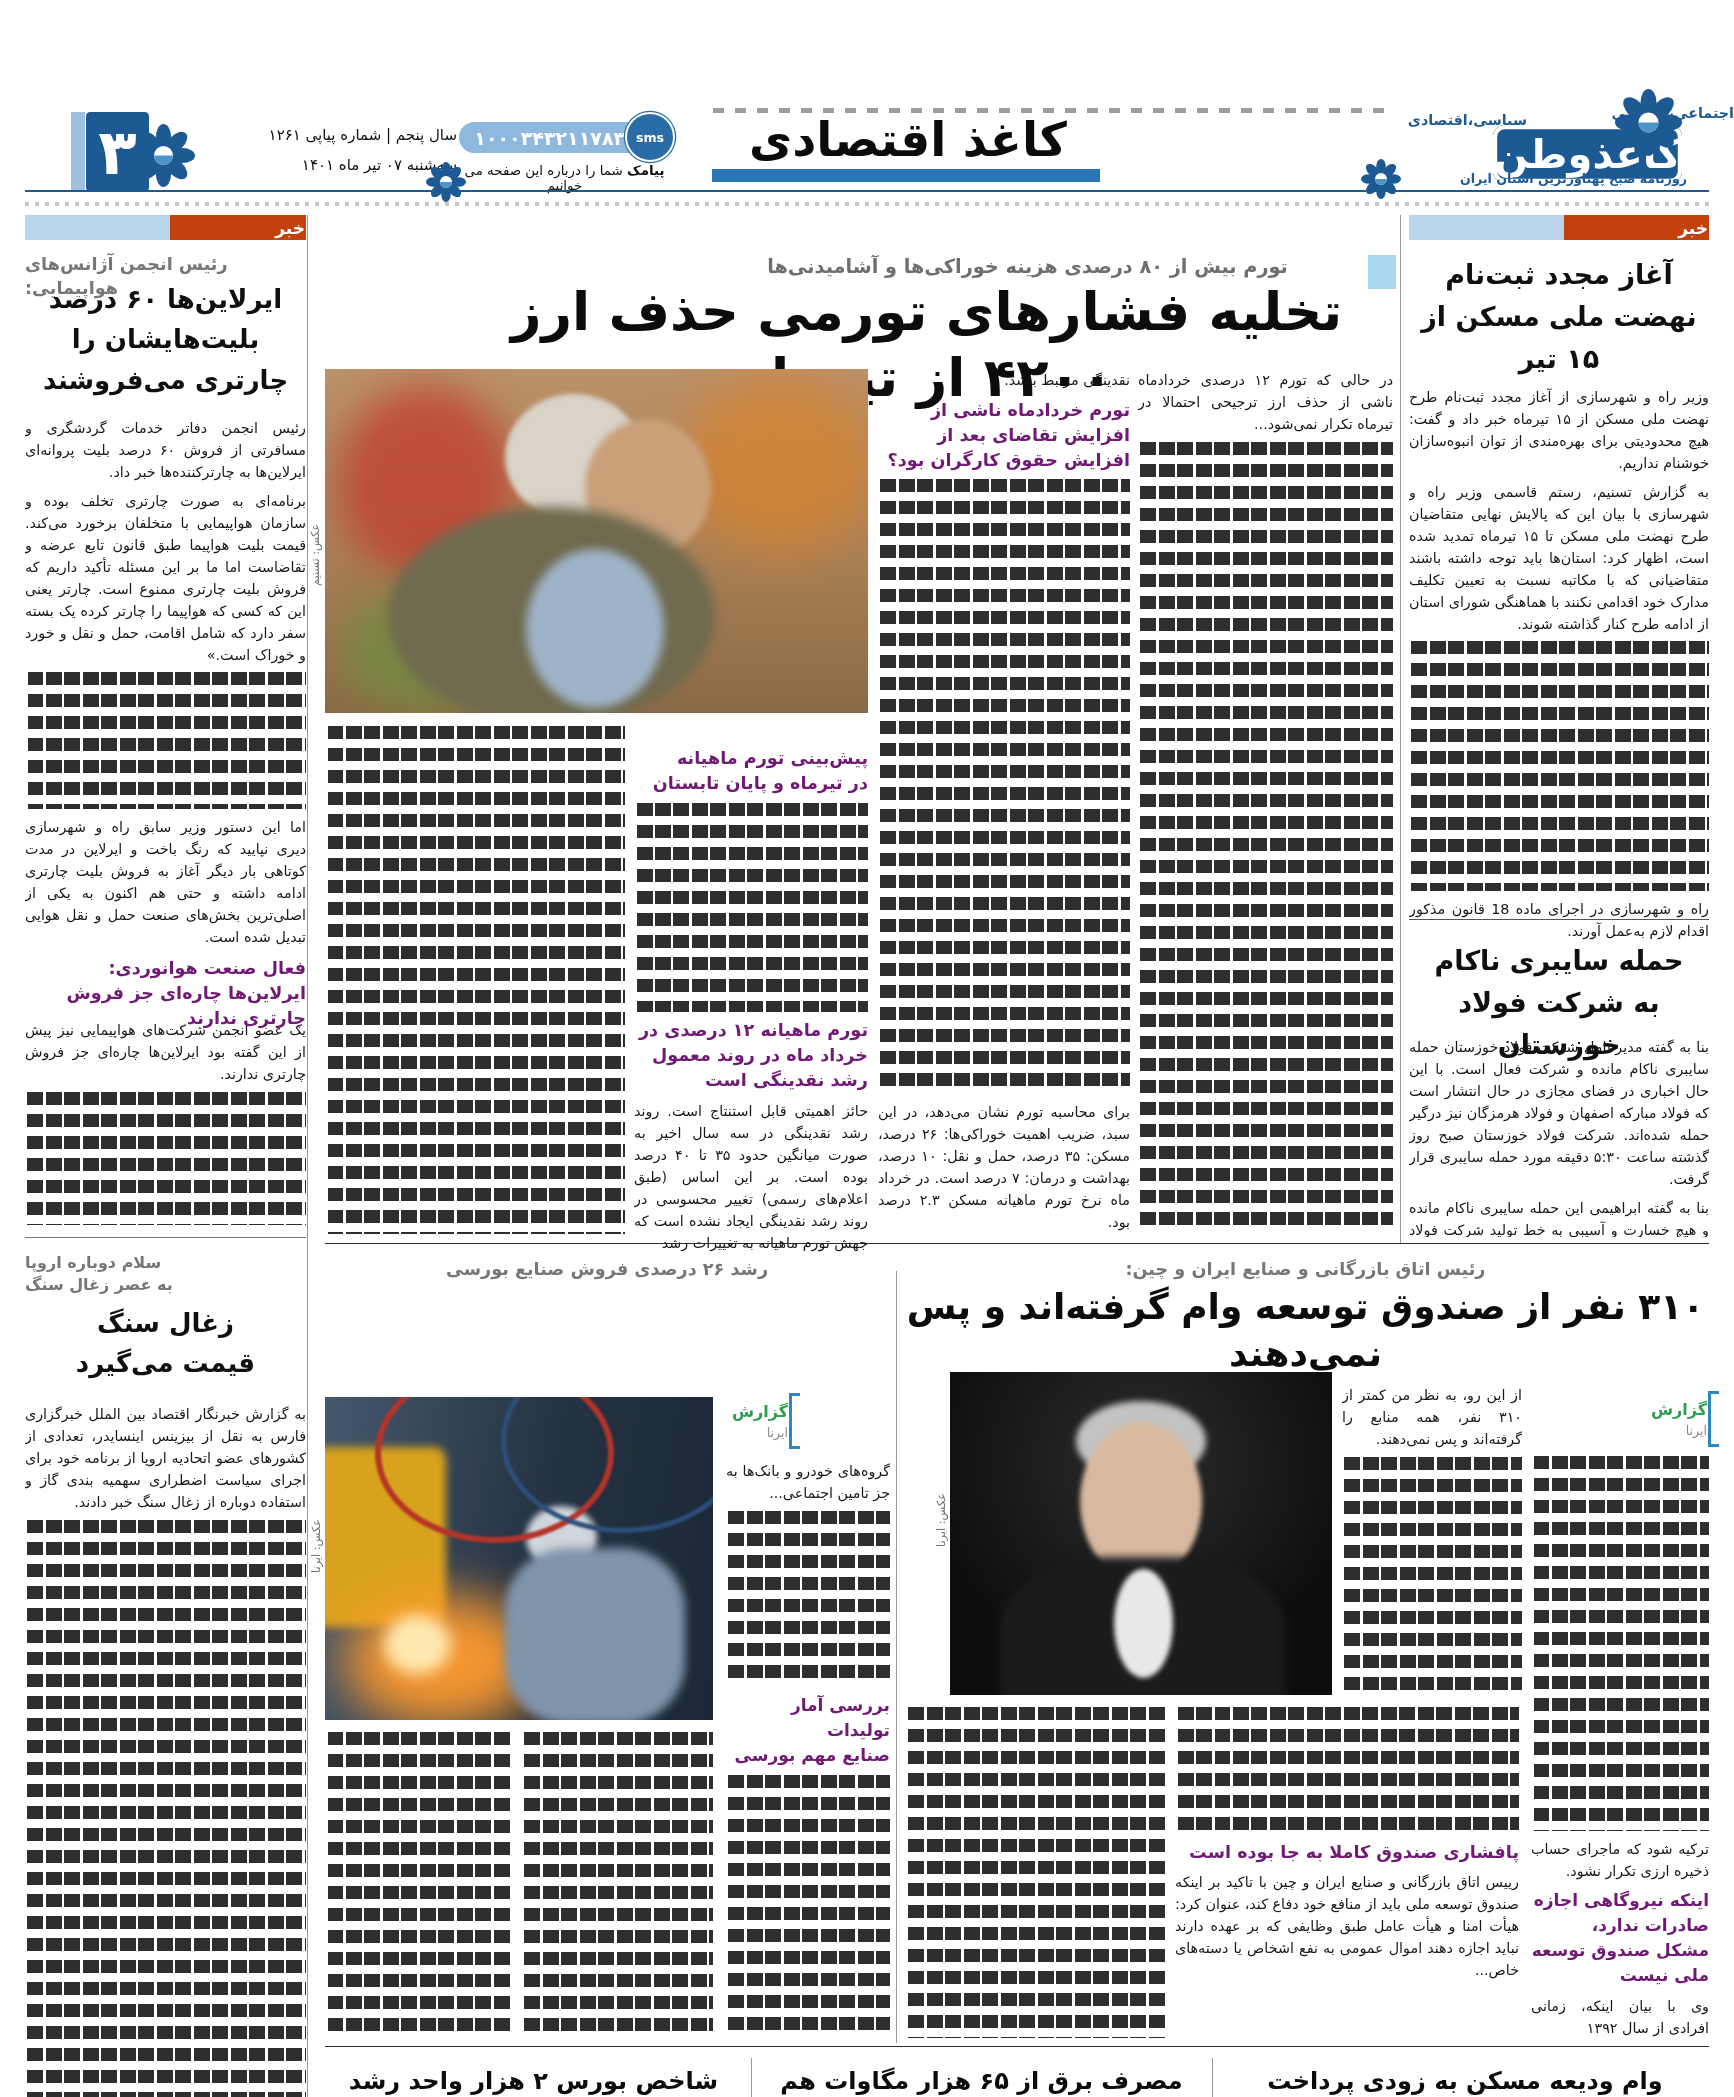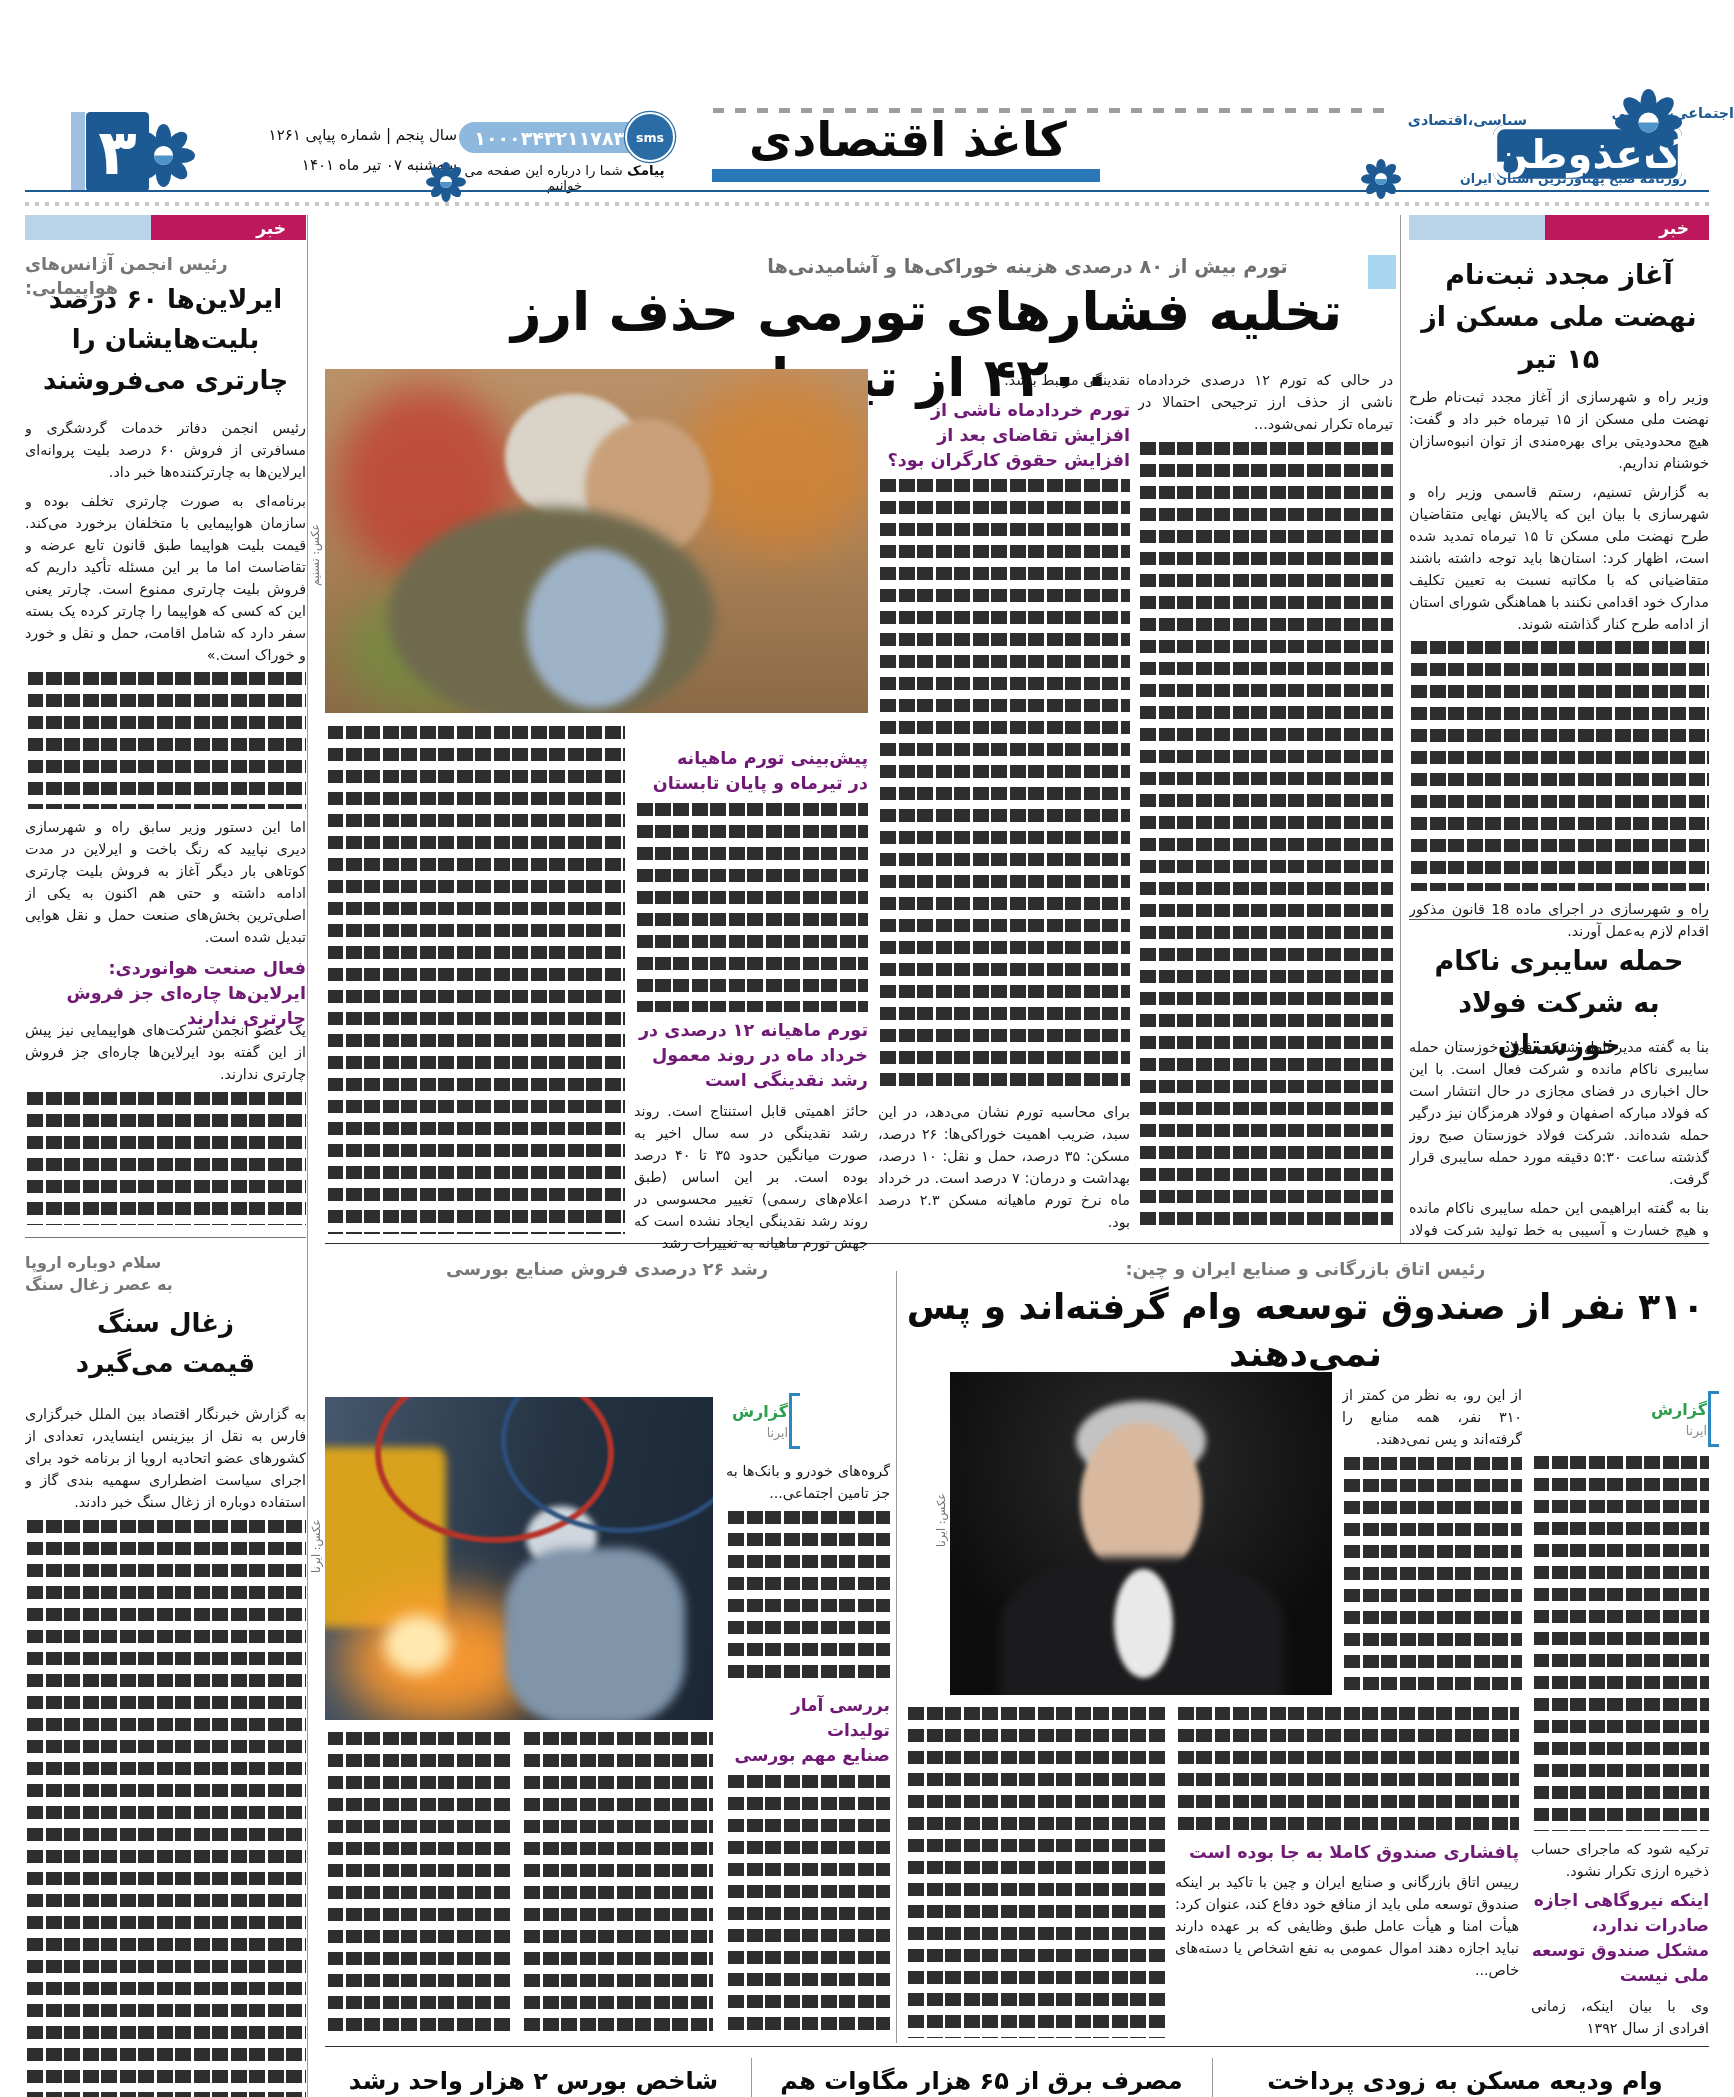--- a/index.html
+++ b/index.html
@@ -8,22 +8,22 @@
   .abs{position:absolute;}
   .pre{white-space:pre-line;}
   
   .vrule{width:1.3px;background:#9a9a9a;}
   .hrule{height:1.3px;background:#2e2e2e;}
   .blueline{background:#1d5a94;}
   .dotrow{background:repeating-linear-gradient(to right,#c6c6c6 0 3.8px,transparent 3.8px 10px);}
   .dashrow{background:repeating-linear-gradient(to right,#9d9d9d 0 11px,transparent 11px 22px);}
   
   .nbar{display:flex;height:25px;}
-  .nbar-dark{width:48%;background:#be185d;color:#fff;display:flex;align-items:center;
-             justify-content:flex-start;padding-right:20px;font-weight:700;font-size:17px;}
+  .nbar-dark{width:48%;background:#c2410c;color:#fff;display:flex;align-items:center;
+             justify-content:flex-start;padding-right:1px;font-weight:700;font-size:17px;}
   .nbar-light{flex:1;background:#b9d3e8;}
   
   .kicker{color:#777;font-weight:700;font-size:17.6px;line-height:1.35;text-align:center;}
   .kicker-r{text-align:left;}
   .h-main{font-size:53px;font-weight:700;color:#0c0c0c;text-align:center;line-height:1.25;}
   .h-col{font-size:26px;font-weight:700;color:#101010;text-align:center;line-height:1.55;}
   .h-mid{font-size:33px;font-weight:700;color:#0c0c0c;text-align:center;line-height:1.3;}
   .h-bot{font-size:24px;font-weight:700;color:#0c0c0c;text-align:center;line-height:1.3;}
   .col{display:flex;flex-direction:column;gap:6.7px;overflow:hidden;}
   p.body{margin:0;font-size:14.3px;line-height:22px;text-align:justify;color:#181818;}

